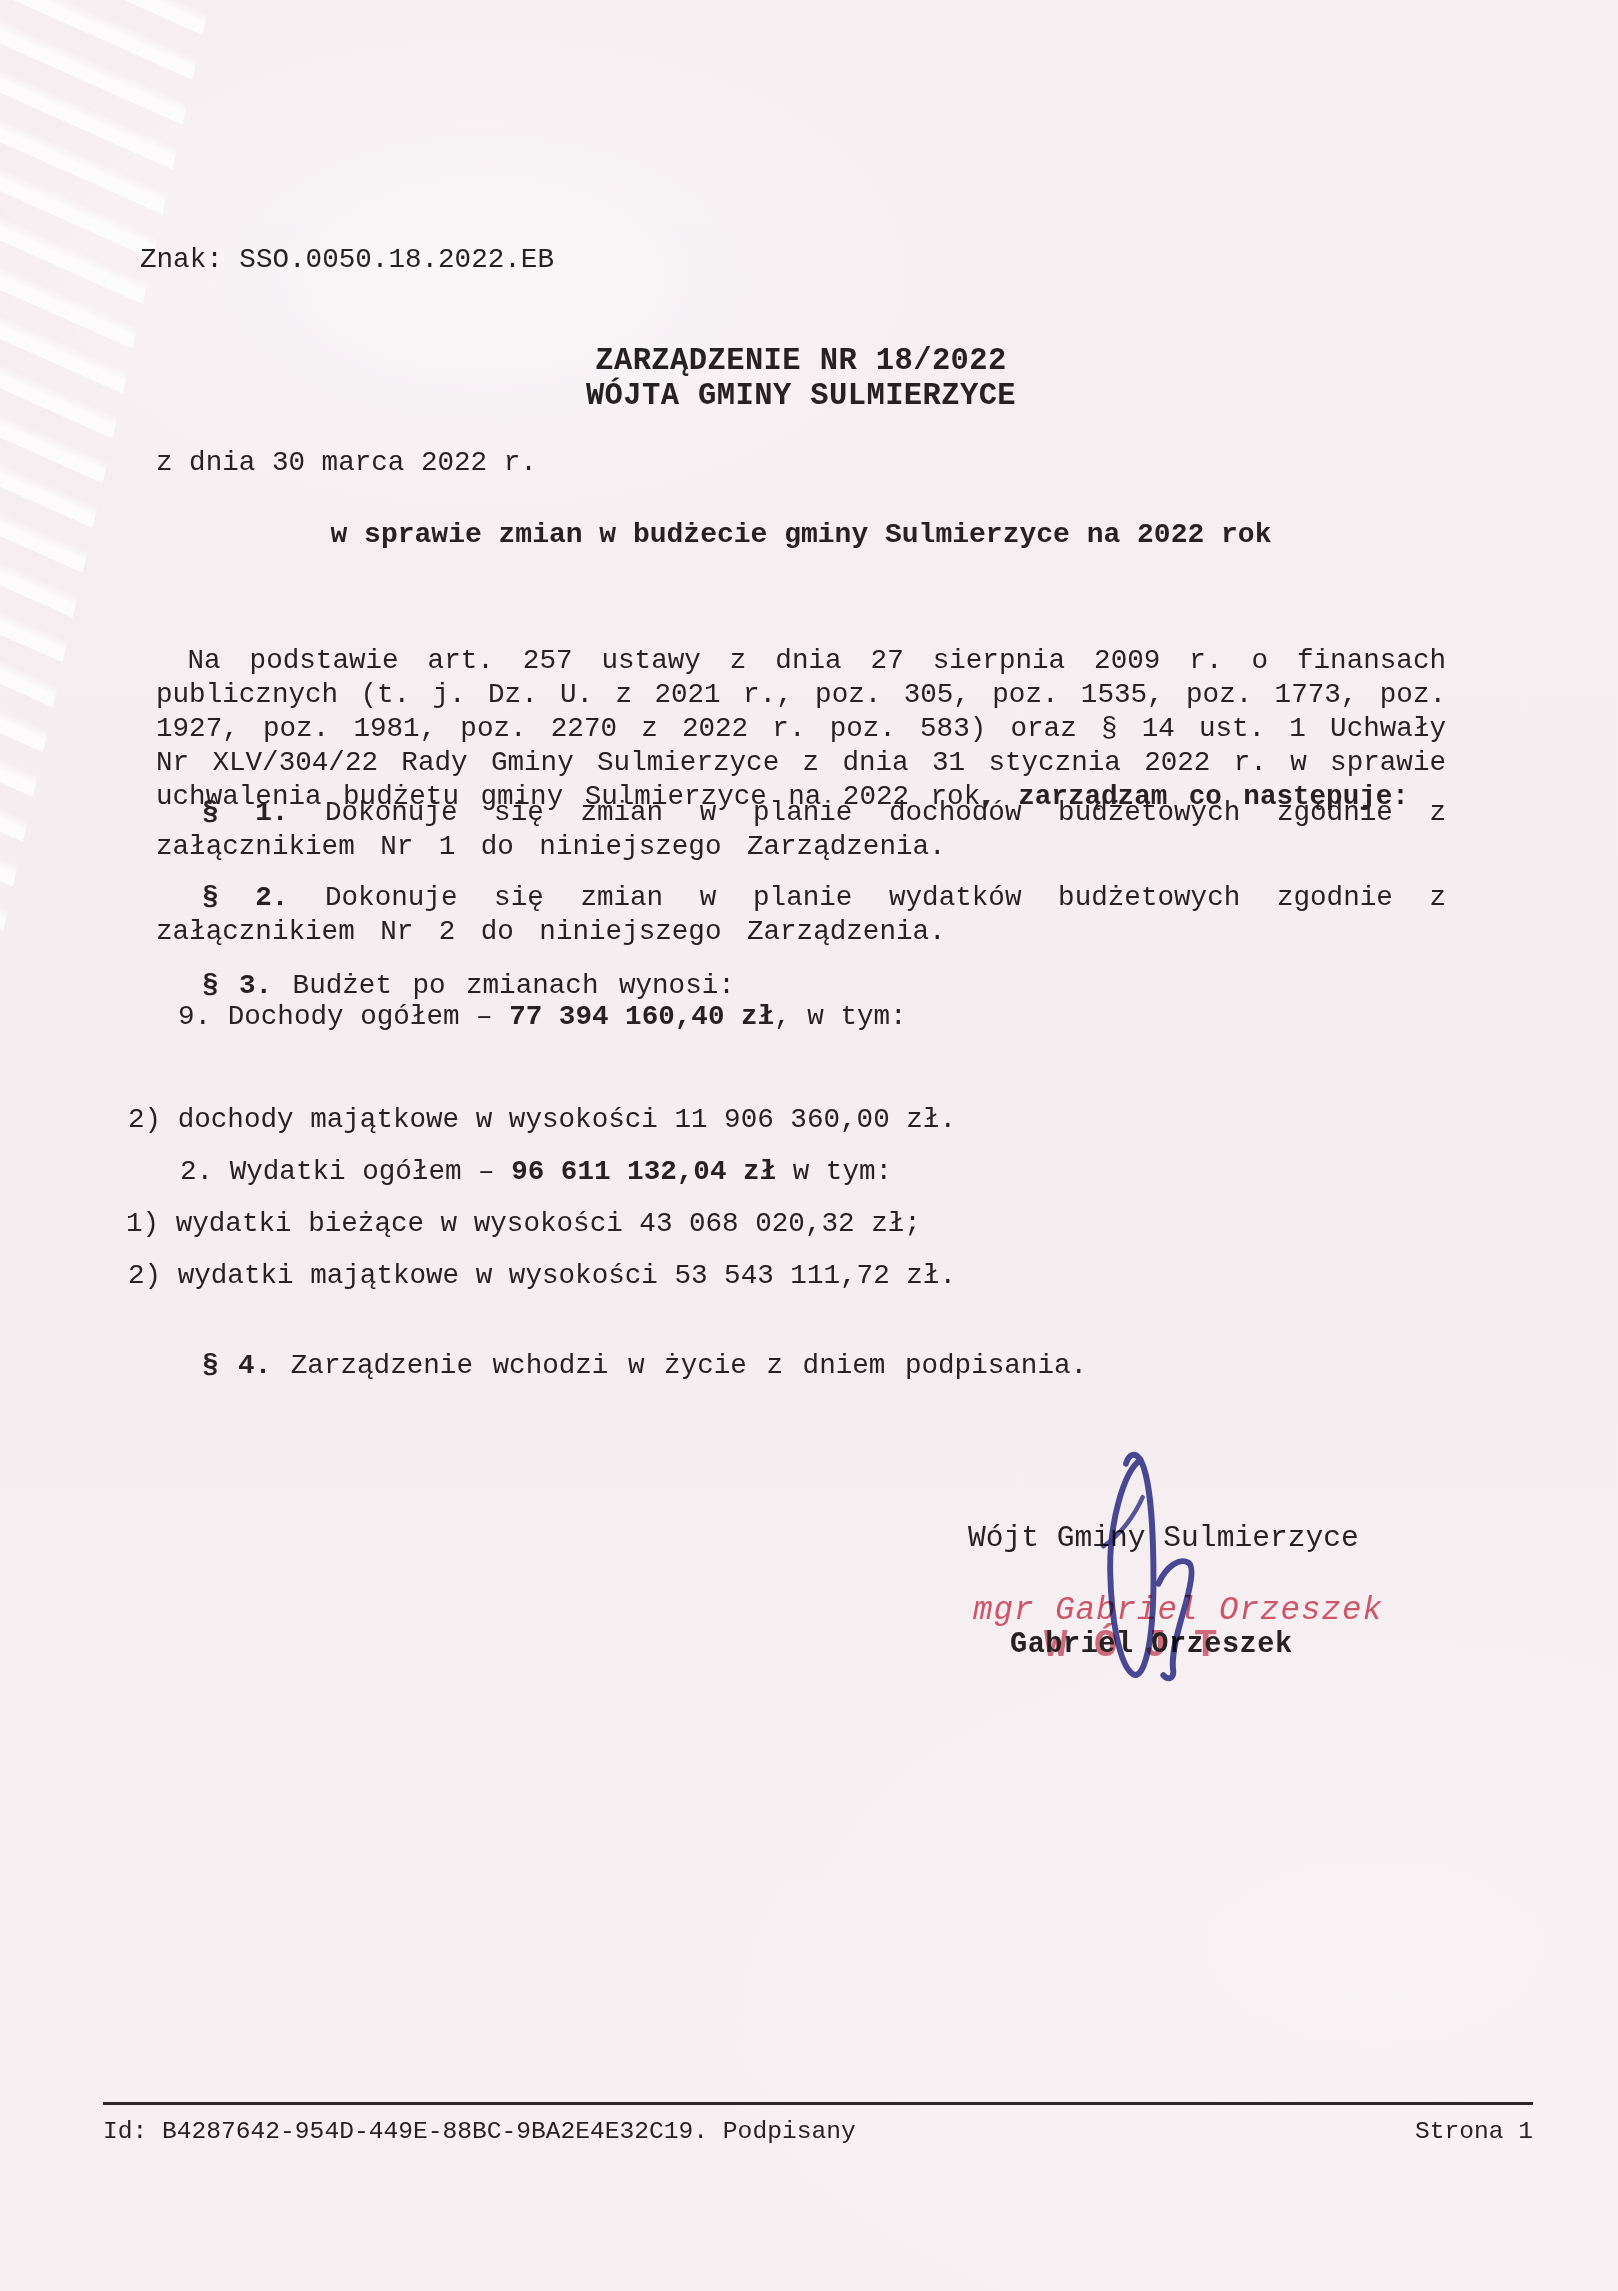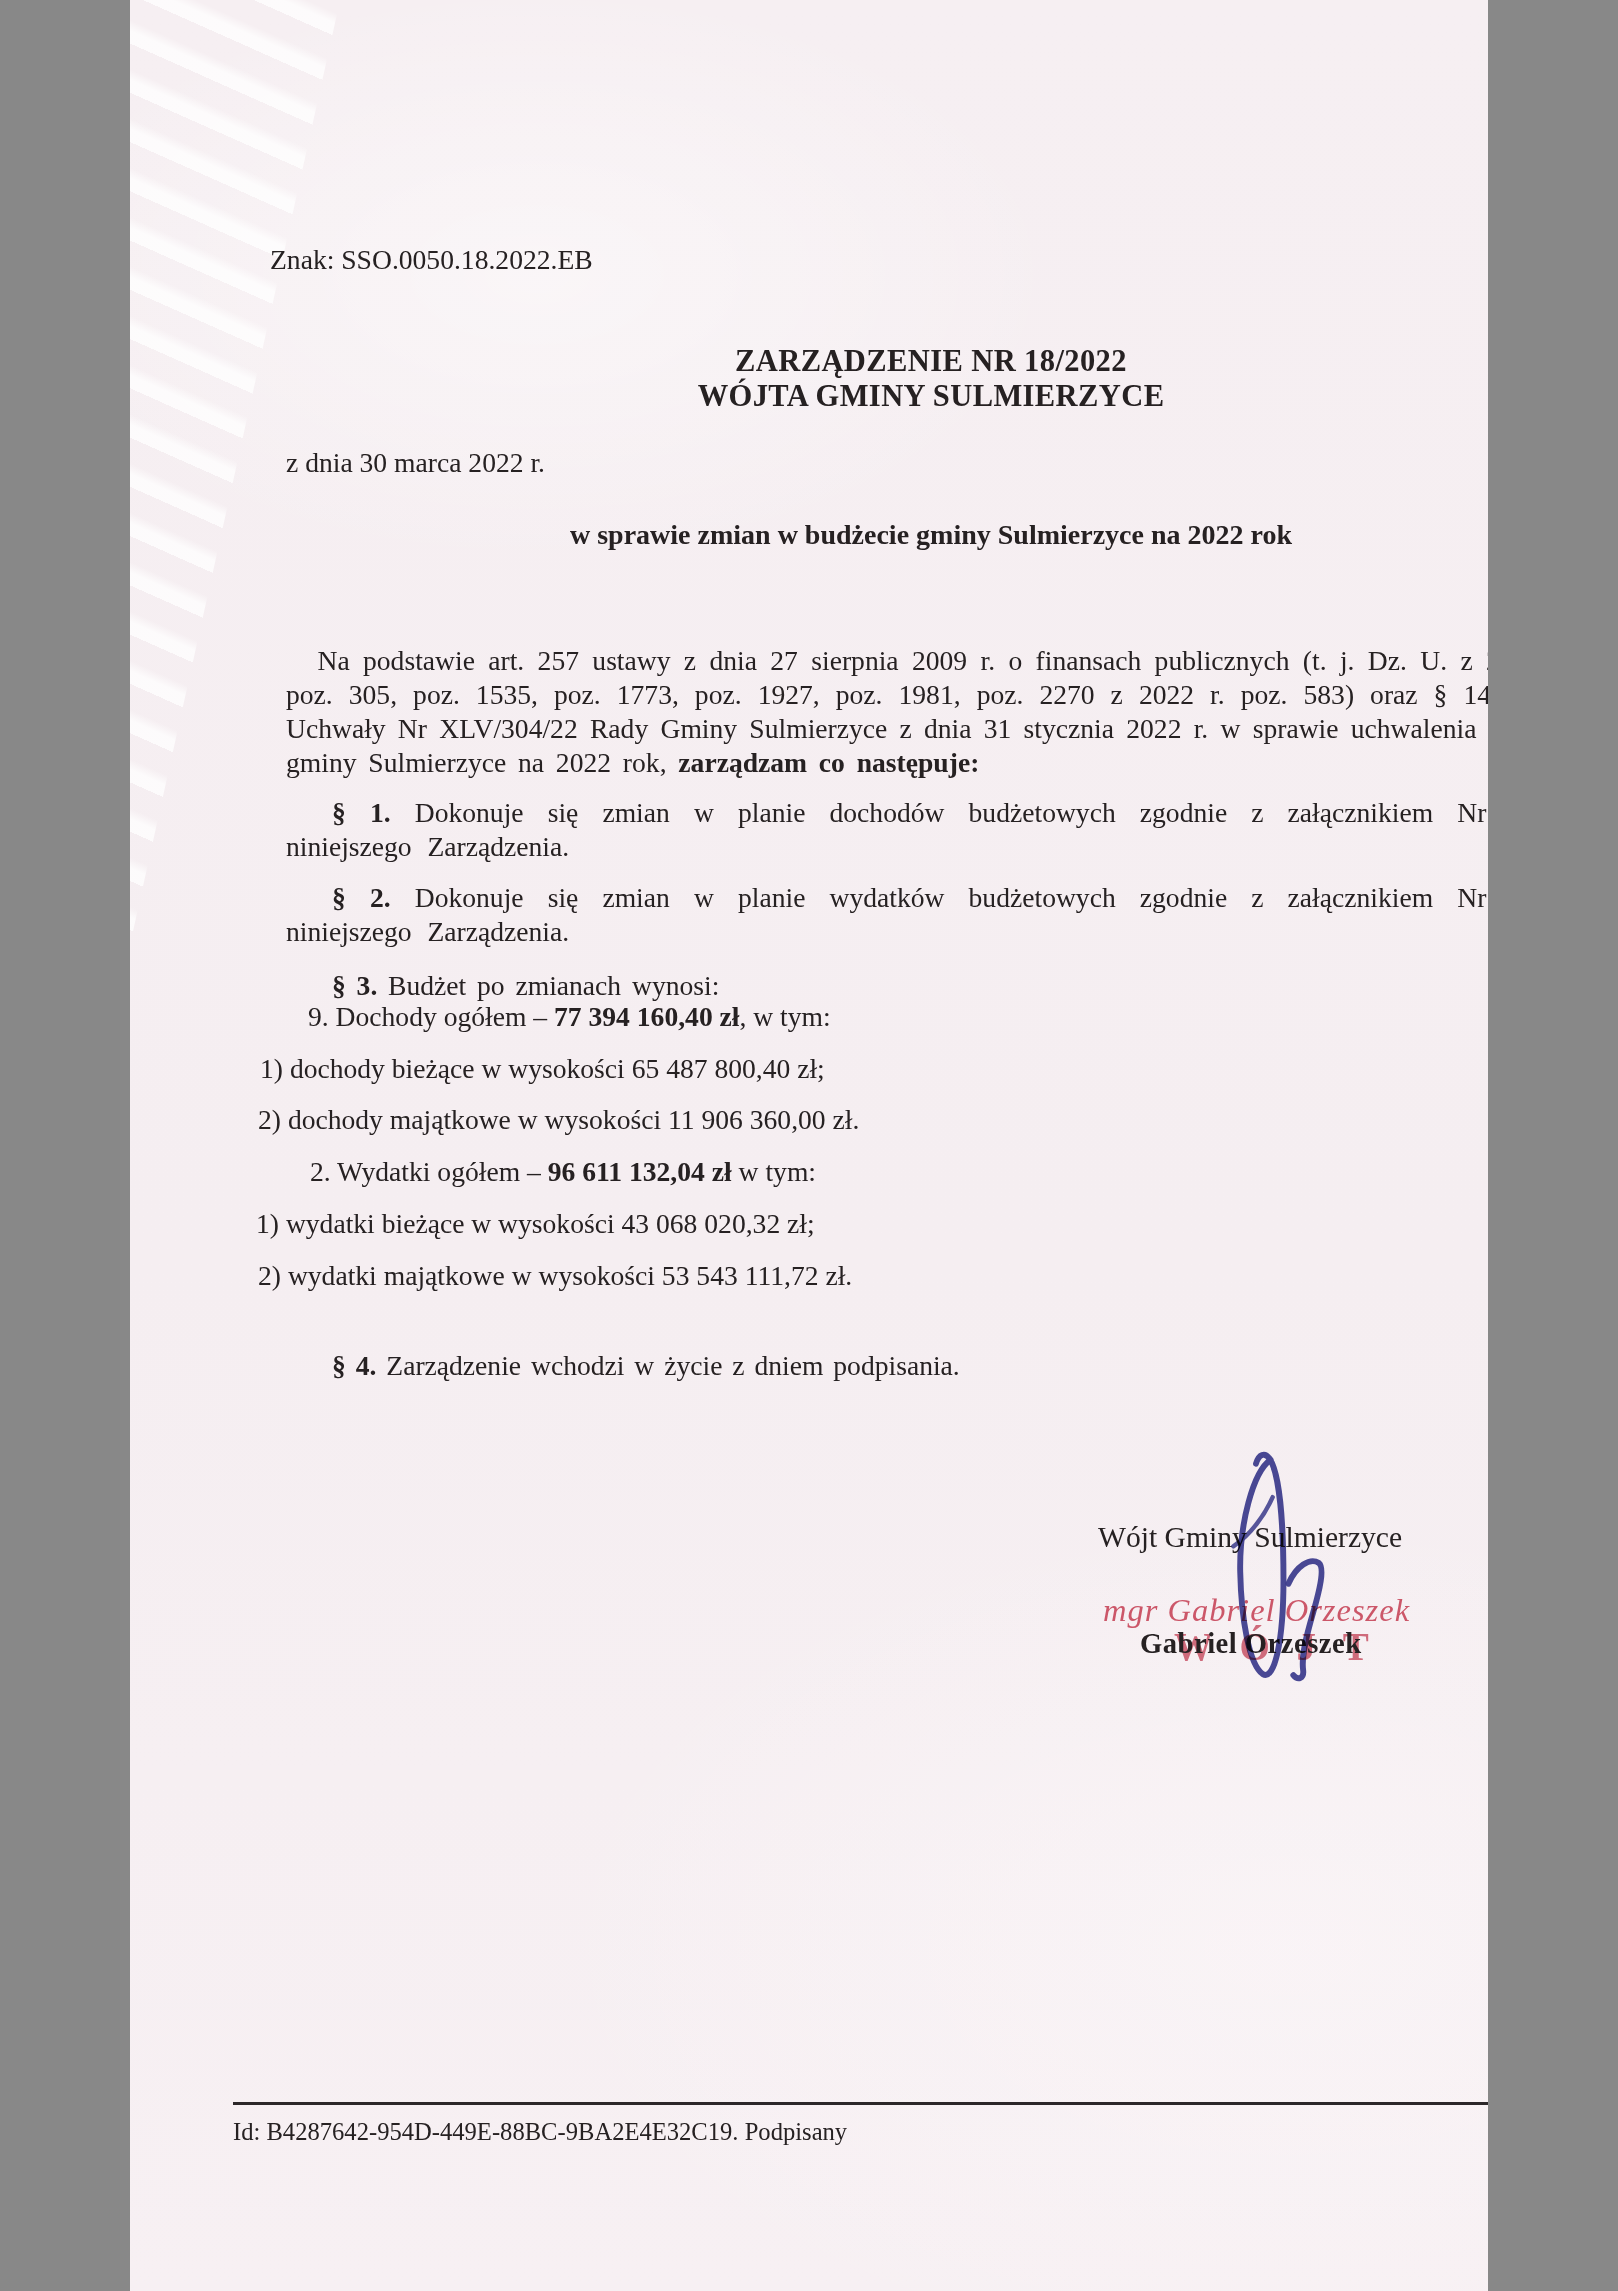--- a/index.html
+++ b/index.html
@@ -1,25 +1,25 @@
 <!DOCTYPE html>
 <html><head>
 <meta charset="utf-8">
 <style>
   html,body{margin:0;padding:0;background:#888;}
   .page{
     position:relative;
-    width:1358px;height:2291px;
+    width:1618px;height:2291px;
     margin:0 auto;
     background:
       radial-gradient(ellipse 887px 493px at 30% 12%, rgba(255,255,255,0.45), rgba(255,255,255,0) 60%),
       radial-gradient(ellipse 1182px 690px at 85% 85%, rgba(255,252,253,0.35), rgba(255,255,255,0) 65%),
       linear-gradient(180deg,#f6eff2 0%,#f5eef1 55%,#f7f0f3 100%);
     overflow:hidden;
-    font-family:Liberation Serif, serif;
+    font-family:Liberation Mono, monospace;
     color:#262122;
   }
   
   .corner-artifact{
     position:absolute;left:-29.6px;top:-39px;width:414px;height:1005px;
     background:repeating-linear-gradient(24deg,
       rgba(255,255,255,0.95) 0px, rgba(255,255,255,0.95) 11.8px,
       rgba(246,239,242,0.0) 21.7px, rgba(246,239,242,0.0) 45px);
     clip-path:polygon(0 0, 60% 0, 6% 100%, 0 100%);
     opacity:.8;
@@ -80,21 +80,20 @@
 
   <p class="para preamble"><span>Na podstawie art. 257 ustawy z dnia 27 sierpnia 2009 r. o finansach publicznych (t. j. Dz. U. z 2021 r., poz. 305, poz. 1535, poz. 1773, poz. 1927, poz. 1981, poz. 2270 z 2022 r. poz. 583) oraz § 14 ust. 1 Uchwały Nr XLV/304/22 Rady Gminy Sulmierzyce z dnia 31 stycznia 2022 r. w sprawie uchwalenia budżetu gminy Sulmierzyce na 2022 rok, </span><b>zarządzam co następuje:</b></p>
 
   <p class="para section-para p1"><b>§ 1.</b><span> Dokonuje się zmian w planie dochodów budżetowych zgodnie z załącznikiem Nr 1 do niniejszego Zarządzenia.</span></p>
 
   <p class="para section-para p2"><b>§ 2.</b><span> Dokonuje się zmian w planie wydatków budżetowych zgodnie z załącznikiem Nr 2 do niniejszego Zarządzenia.</span></p>
 
   <p class="para section-para p3"><b>§ 3.</b><span> Budżet po zmianach wynosi:</span></p>
 
   <div class="txt budget-line b-inc"><span>9. Dochody ogółem – </span><b class="amount">77 394 160,40 zł</b><span>, w tym:</span></div>
-  <div class="txt budget-line b-inc1">1) dochody bieżące w wysokości 65 487 800,40 zł;</div>
   <div class="txt budget-line b-inc2">2) dochody majątkowe w wysokości 11 906 360,00 zł.</div>
 
   <div class="txt budget-line b-exp"><span>2. Wydatki ogółem – </span><b class="amount">96 611 132,04 zł</b><span> w tym:</span></div>
   <div class="txt budget-line b-exp1">1) wydatki bieżące w wysokości 43 068 020,32 zł;</div>
   <div class="txt budget-line b-exp2">2) wydatki majątkowe w wysokości 53 543 111,72 zł.</div>
 
   <p class="para section-para p4"><b>§ 4.</b><span> Zarządzenie wchodzi w życie z dniem podpisania.</span></p>
 
   <div class="txt stamp-title">WÓJT</div>
   <div class="txt sig-title">Wójt Gminy Sulmierzyce</div>

